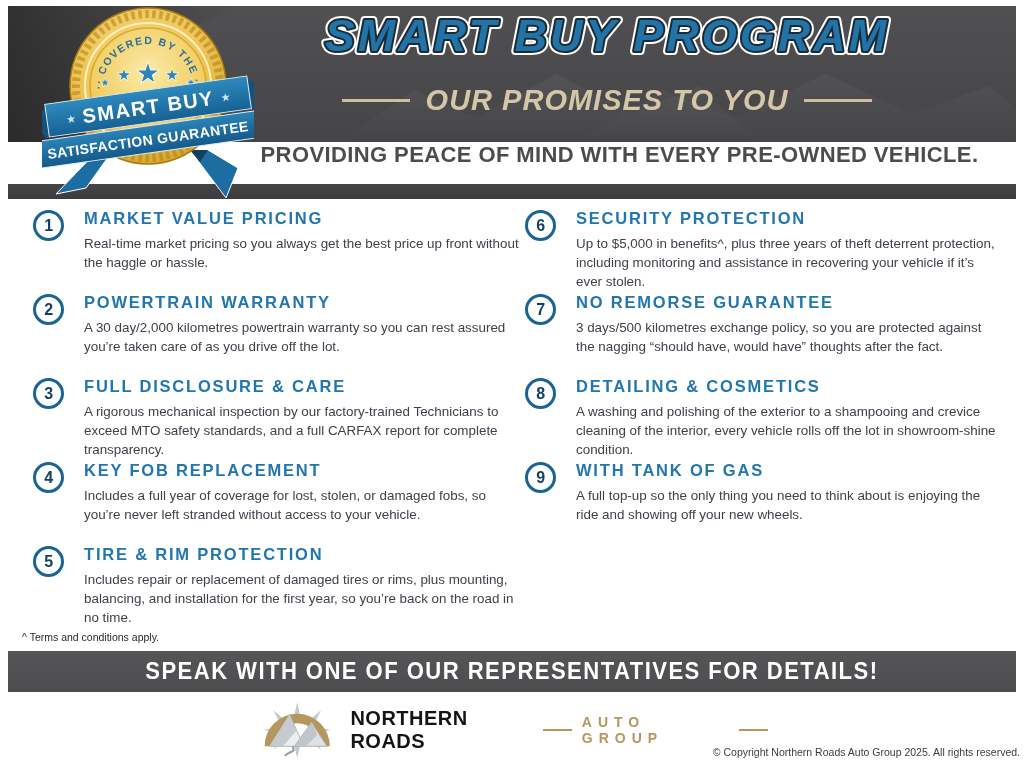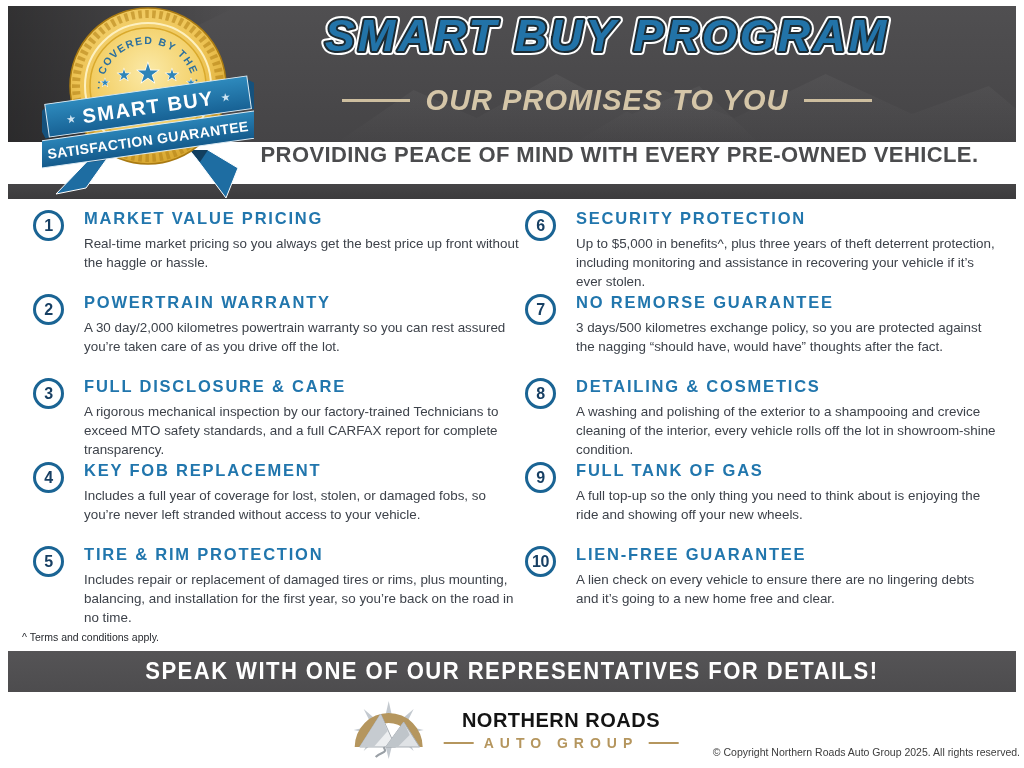--- a/index.html
+++ b/index.html
@@ -49,21 +49,21 @@
   .cta-band { position:absolute; left:8px; right:8px; top:651px; height:41px;
     background:linear-gradient(180deg,#555456 0%,#4d4c4e 100%);
     display:flex; align-items:center; justify-content:center; }
   .cta-text { color:#fff; font-size:23px; font-weight:700; letter-spacing:1.5px;
     transform:scaleX(.96); white-space:nowrap; }
 
   
   .footer { position:absolute; left:0; right:0; top:692px; height:76px; background:#fff; }
   .logo { position:absolute; left:50%; transform:translateX(-50%); top:9px;
     display:flex; align-items:center; gap:12px; }
-  .brand-text { display:flex; flex-direction:column; align-items:center; gap:3px; }
+  .brand-text { display:flex; flex-direction:row; align-items:center; gap:3px; }
   .brand-name { font-size:20px; font-weight:900; letter-spacing:.5px; color:#141414; }
   .brand-sub-row { display:flex; align-items:center; gap:10px; }
   .brand-dash { width:30px; height:2px; background:#b5965e; }
   .brand-sub { font-size:14px; font-weight:700; letter-spacing:6px; color:#b5965e; }
   .copyright { position:absolute; right:4px; bottom:10px; font-size:10.5px; color:#3c3c3c;margin-left:28px; }
 </style>
 </head>
 <body>
 
 <div class="page">
@@ -201,29 +201,22 @@
     <div class="promise">
       <div class="p-num">8</div>
       <div class="p-text">
           <div class="p-title">DETAILING &amp; COSMETICS</div>
         <div class="p-body">A washing and polishing of the exterior to a shampooing and crevice cleaning of the interior, every vehicle rolls off the lot in showroom-shine condition.</div>
         </div>
     </div>
     <div class="promise">
       <div class="p-num">9</div>
       <div class="p-text">
-          <div class="p-title">FULL TANK OF GAS</div>
+          <div class="p-title">WITH TANK OF GAS</div>
         <div class="p-body">A full top-up so the only thing you need to think about is enjoying the ride and showing off your new wheels.</div>
-        </div>
-    </div>
-    <div class="promise">
-      <div class="p-num">10</div>
-      <div class="p-text">
-          <div class="p-title">LIEN-FREE GUARANTEE</div>
-        <div class="p-body">A lien check on every vehicle to ensure there are no lingering debts and it’s going to a new home free and clear.</div>
         </div>
     </div>
   </div>
 
   <div class="footnote">^ Terms and conditions apply.</div>
 
   <div class="cta-band">
     <div class="cta-text">SPEAK WITH ONE OF OUR REPRESENTATIVES FOR DETAILS!</div>
   </div>
 

